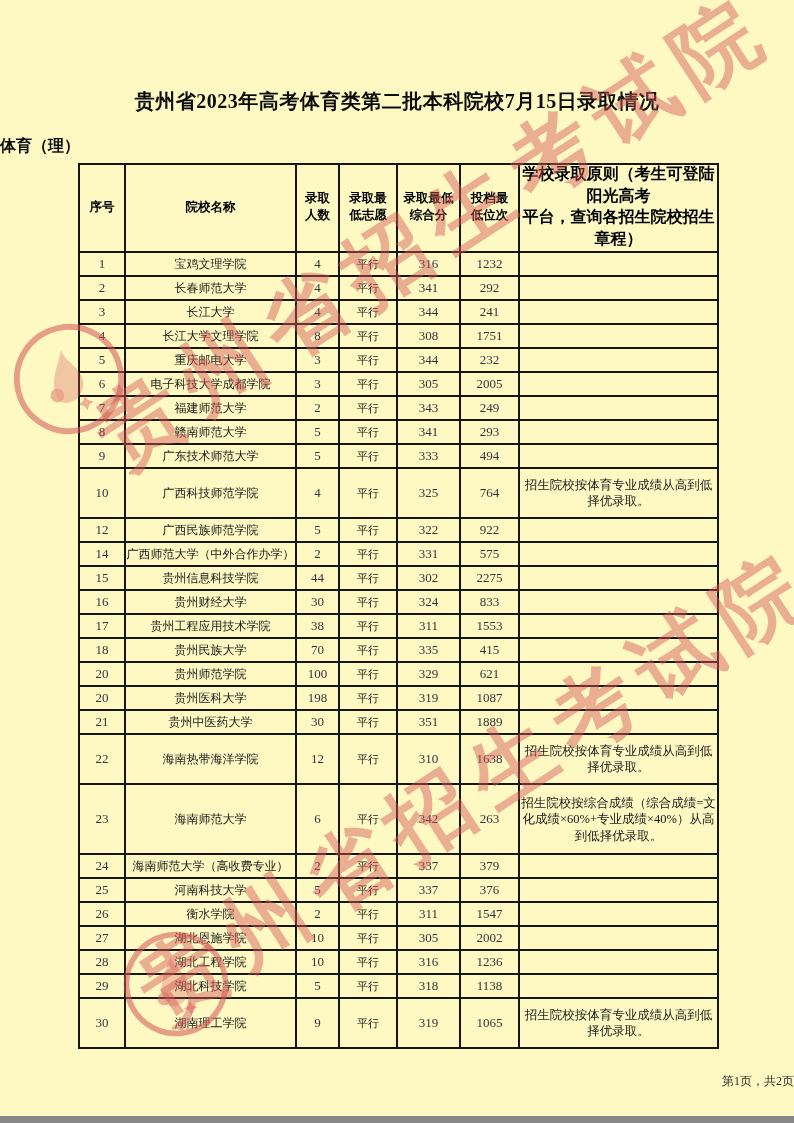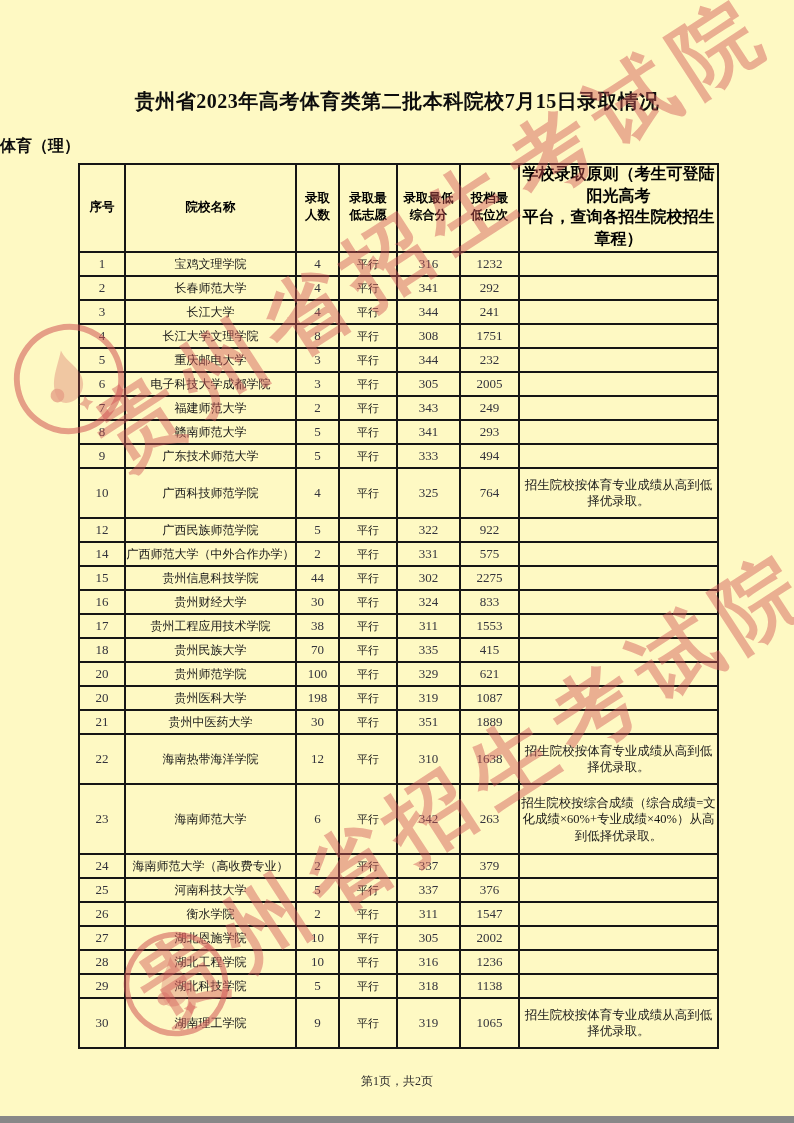--- a/index.html
+++ b/index.html
@@ -40,21 +40,21 @@
   td.c-no   { font-size:13px; color:#33333c; }
   td.c-school { font-size:12px; color:#191919; white-space:nowrap; }
   td.c-num  { font-size:13px; color:#33333c; }
   td.c-cn   { font-size:11px; color:#191919; }
   td.c-remark {
     text-align:left; font-size:12.5px; line-height:1.32;
     padding:1px 3px; color:#191919;
   }
   .doc-footer {
     position:absolute; left:0; top:1073px; width:794px;
-    text-align:center; font-size:12px; color:#2c2c2c;font-family:Liberation Serif, serif;
+    text-align:right; font-size:12px; color:#2c2c2c;font-family:Liberation Serif, serif;
   }
   
   :root { --wm-color:#d25656; }
   .wm-text {
     position:absolute; white-space:nowrap; pointer-events:none;
     font-weight:bold; font-size:84px; letter-spacing:14px;
     color:var(--wm-color); opacity:0.45;
     transform:rotate(-33deg); transform-origin:0 50%;
     z-index:5; font-family:"Liberation Serif","DejaVu Serif",serif;
   }

